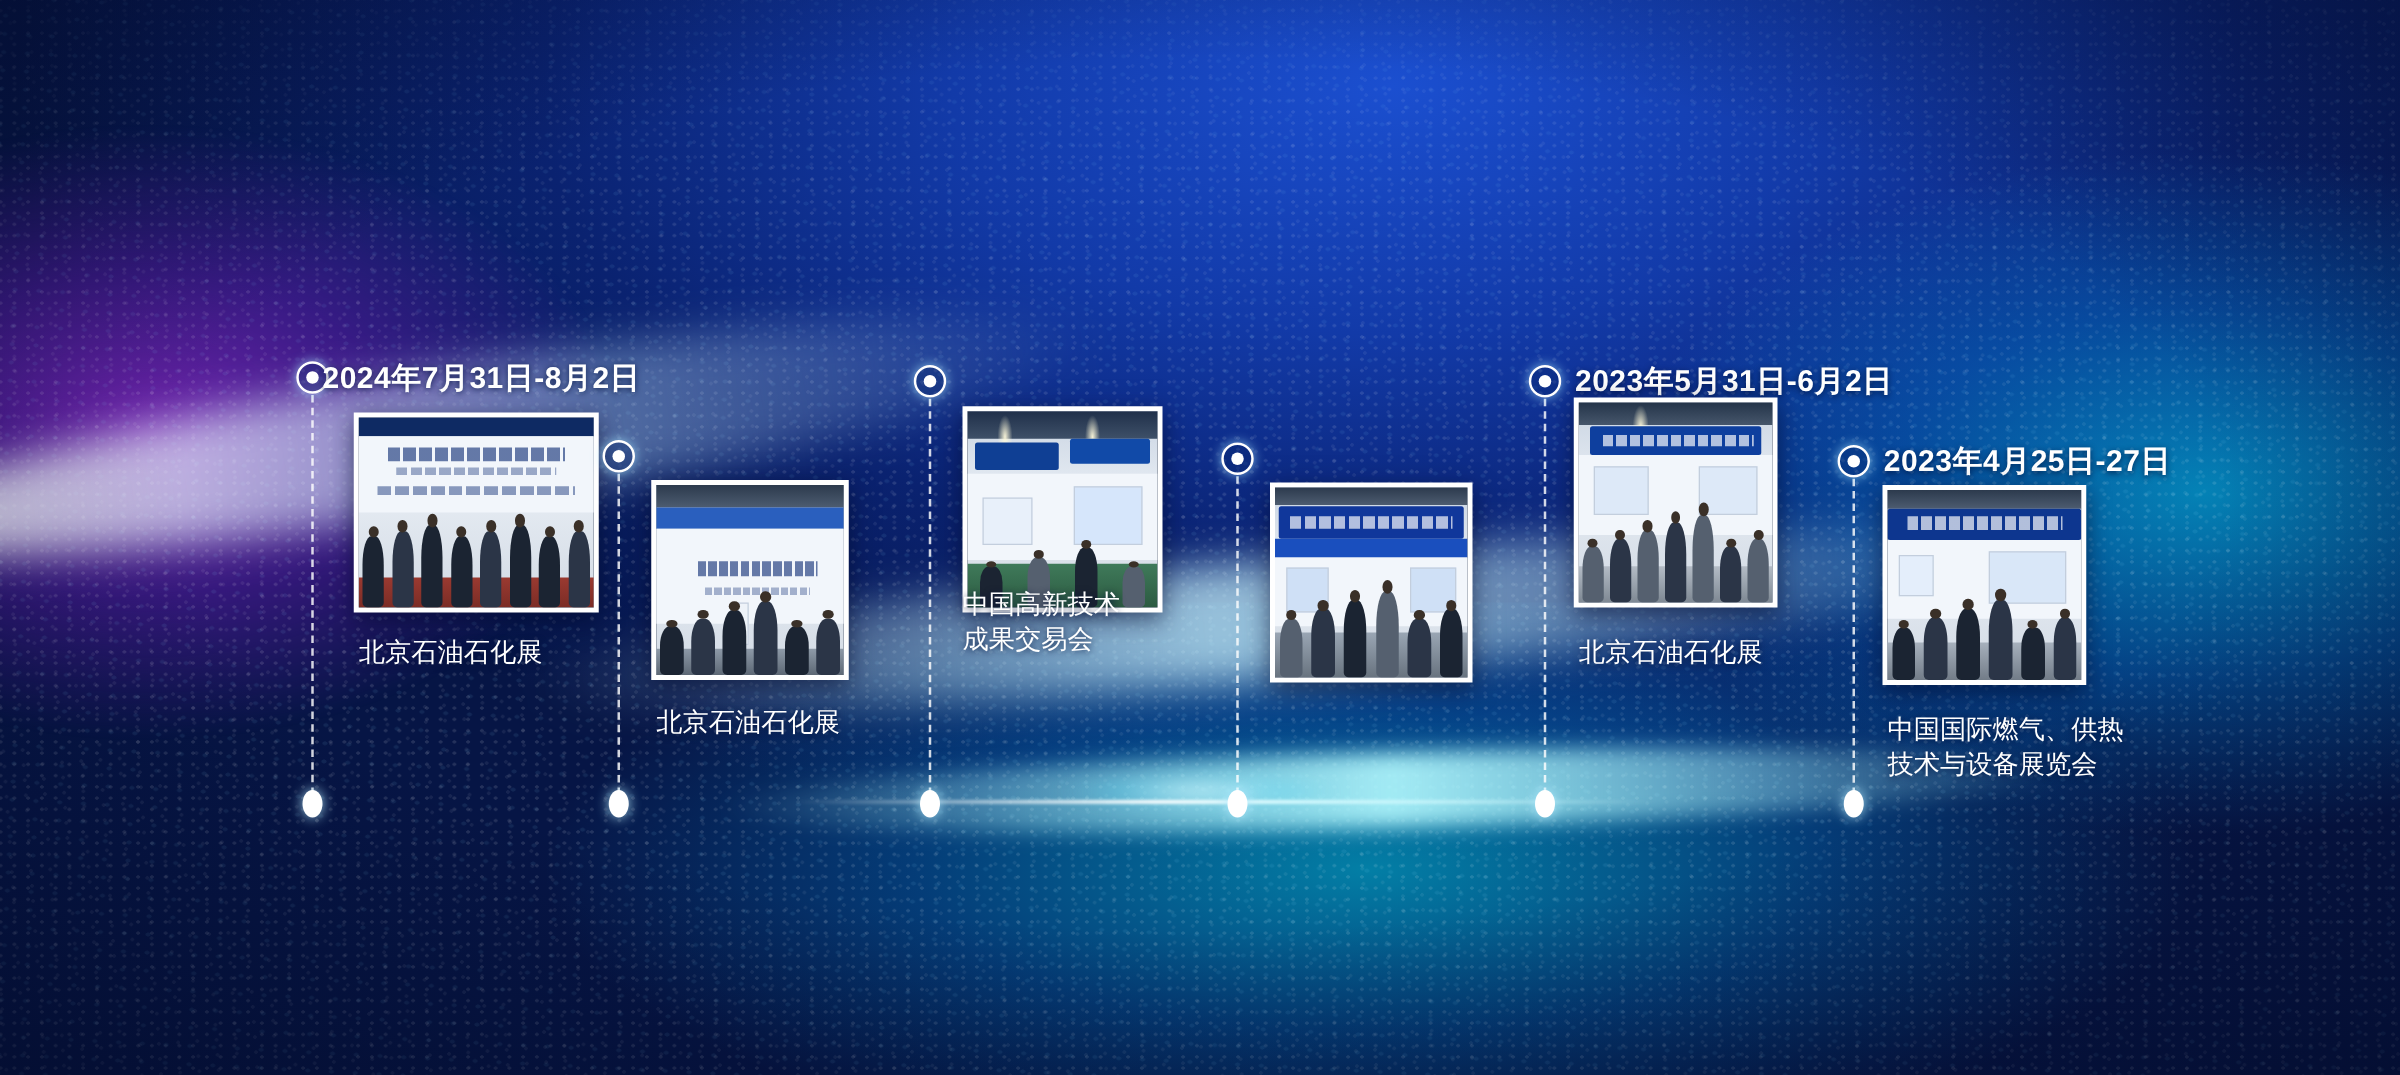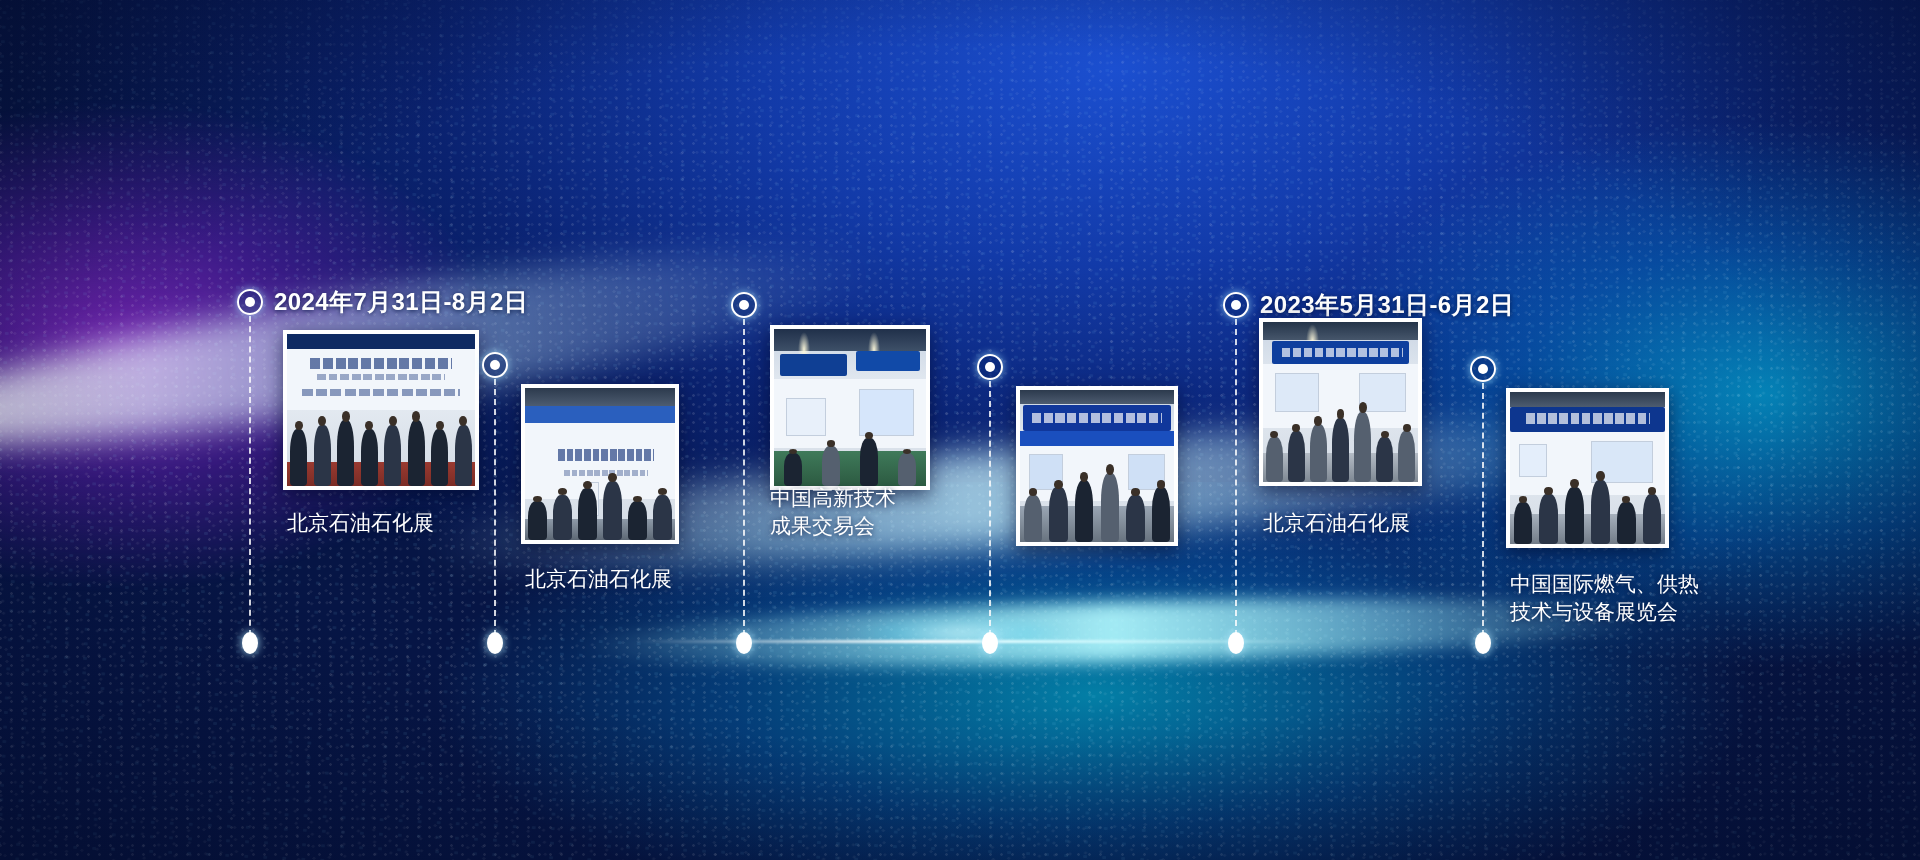--- a/index.html
+++ b/index.html
@@ -224,21 +224,21 @@
   <div class="ribbon rib2"></div>
   <div class="ribbon rib3"></div>
   <div class="glowcore"></div>
   <div class="glowline"></div>
   <div class="vignette"></div>
 </div>
 
 <div id="timeline">
     <div class="connector" style="left: 250px; top: 316px; height: 320px;"></div>
     <div class="marker" style="left: 250px; top: 302px;"></div>
-    <div class="date" style="left: 274px; top: 302px;">2024年7月31日-8月2日</div>
+    <div class="date" style="left: 258px; top: 302px;">2024年7月31日-8月2日</div>
     <div class="photo" style="left: 283px; top: 330px; width: 196px; height: 160px;">
       <div class="inner">
         <div class="ph-hall">
           <div class="ph-band" style="top:0;height:10%;background:#0e2a63;"></div>
           <div class="ph-band white" style="top:10%;height:40%;"></div>
           <div class="ph-text dark" style="top:16%;height:7%;left:12%;right:12%;"></div>
           <div class="ph-text dark" style="top:26%;height:4%;left:16%;right:16%;opacity:.5;"></div>
           <div class="ph-text dark" style="top:36%;height:5%;left:8%;right:8%;opacity:.6;"></div>
           <div class="ph-floor red" style="height:16%;"></div>
           <div class="ph-people" style="height:48%;">
@@ -297,21 +297,21 @@
           <div class="ph-floor green" style="height:22%;"></div>
           <div class="ph-people" style="height:40%;">
             <div class="pp" style="height: 52%; width: 12%;"></div>
             <div class="pp l" style="height: 64%; width: 12%;"></div>
             <div class="pp" style="height: 76%; width: 12%;"></div>
             <div class="pp l" style="height: 52%; width: 12%;"></div>
           </div>
         </div>
       </div>
     </div>
-    <div class="caption" style="left: 770px; top: 484px;">中国高新技术
+    <div class="caption" style="left: 770px; top: 470px;">中国高新技术
 成果交易会</div>
     <div class="baseline-dot" style="left: 744px; top: 643px;"></div>
     <div class="connector" style="left: 990px; top: 381px; height: 255px;"></div>
     <div class="marker" style="left: 990px; top: 367px;"></div>
     <div class="photo" style="left: 1016px; top: 386px; width: 162px; height: 160px;">
       <div class="inner">
         <div class="ph-hall">
           <div class="ph-ceil" style="height:9%;"></div>
           <div class="ph-booth" style="left:2%;top:10%;width:96%;height:17%;background:#10379b;"></div>
           <div class="ph-text" style="top:15%;height:7%;left:8%;right:8%;"></div>
@@ -355,20 +355,21 @@
             <div class="pp d" style="height: 56%; width: 11%;"></div>
             <div class="pp l" style="height: 64%; width: 11%;"></div>
           </div>
         </div>
       </div>
     </div>
     <div class="caption" style="left: 1263px; top: 509px;">北京石油石化展</div>
     <div class="baseline-dot" style="left: 1236px; top: 643px;"></div>
     <div class="connector" style="left: 1483px; top: 383px; height: 253px;"></div>
     <div class="marker" style="left: 1483px; top: 369px;"></div>
+    <div class="date" style="left: 1507px; top: 369px;">2023年4月25日-27日</div>
     <div class="photo" style="left: 1506px; top: 388px; width: 163px; height: 160px;">
       <div class="inner">
         <div class="ph-hall">
           <div class="ph-ceil" style="height:10%;"></div>
           <div class="ph-booth" style="left:0;top:10%;width:100%;height:16%;background:#0d368f;"></div>
           <div class="ph-text" style="top:14%;height:7%;left:10%;right:10%;"></div>
           <div class="ph-band white" style="top:26%;height:42%;"></div>
           <div class="ph-panel" style="left:52%;top:32%;width:40%;height:28%;background:#d9e7f8;"></div>
           <div class="ph-panel" style="left:6%;top:34%;width:18%;height:22%;background:#e4eefb;"></div>
           <div class="ph-floor" style="height:20%;background:linear-gradient(180deg,#a7b1bd,#727c88);"></div>

